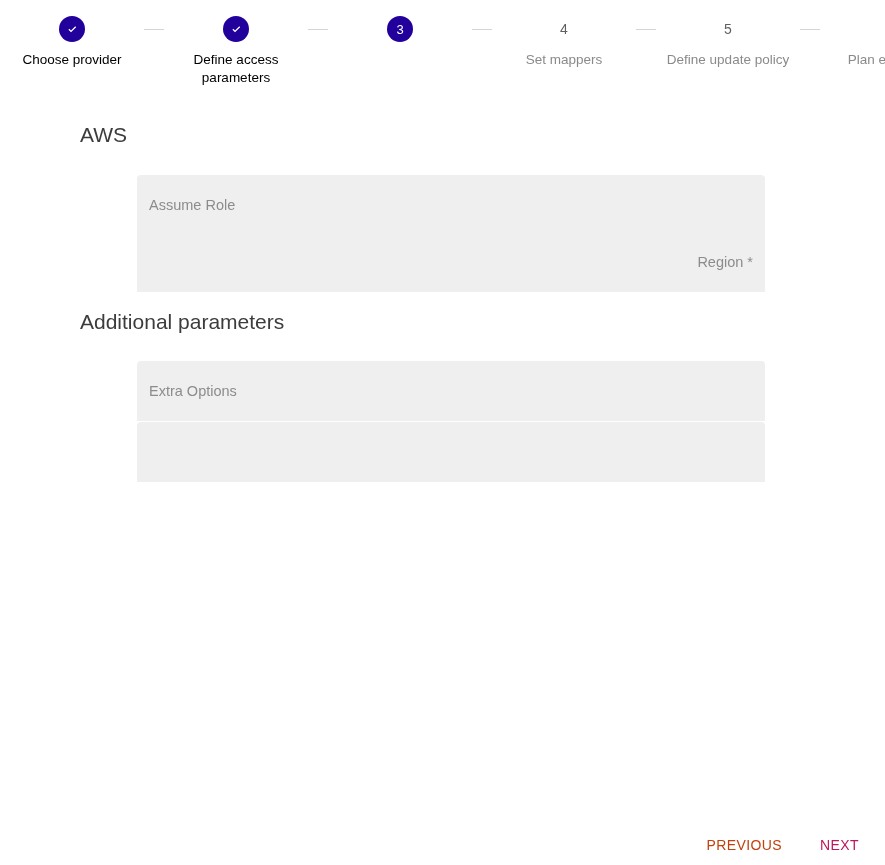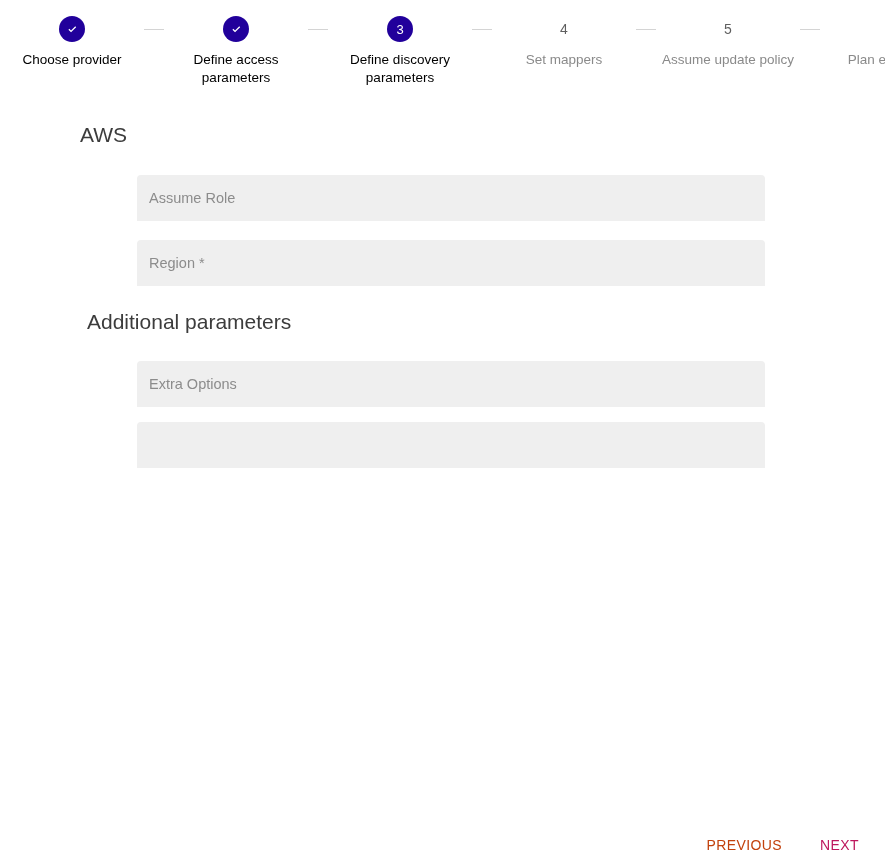--- a/index.html
+++ b/index.html
@@ -76,29 +76,29 @@
     color: #3c3c3c;
     margin: 0;
   }
   #title-aws {
     position: absolute;
     left: 80px;
     top: 123px;
   }
   #title-additional {
     position: absolute;
-    left: 87px;
+    left: 80px;
     top: 310px;
   }
 
   .field {
     position: absolute;
     left: 137px;
     width: 628px;
-    height: 46px;
+    height: 60px;
     background: #efefef;
     border-radius: 4px 4px 0 0;
     box-sizing: border-box;
     display: flex;
     flex-direction: column;
     justify-content: center;
     padding: 0 12px;
     cursor: text;
   }
   .field .placeholder {
@@ -115,21 +115,21 @@
     line-height: 14px;
   }
   .field .value {
     font-size: 15px;
     color: #1f1f1f;
     line-height: 20px;
     margin-top: 2px;
   }
 
   #field-assume-role { top: 175px; }
-  #field-region      { top: 240px; }
+  #field-region      { top: 232px; text-align: right; }
   #field-extra       { top: 361px; }
   #field-timeout     { top: 422px; }
 
   
   .footer {
     position: absolute;
     right: 18px;
     bottom: 6px;
     display: flex;
     align-items: center;
@@ -175,39 +175,38 @@
     </div>
     <div class="step-label">Define access parameters</div>
   </div>
 
   <div class="step-connector"></div>
 
   <div class="step">
     <div class="step-circle active">
       <span>3</span>
     </div>
-    <div class="step-label">Define discovery parameters</div>
   </div>
 
   <div class="step-connector"></div>
 
   <div class="step">
     <div class="step-circle todo">
       <span>4</span>
     </div>
     <div class="step-label muted">Set mappers</div>
   </div>
 
   <div class="step-connector"></div>
 
   <div class="step">
     <div class="step-circle todo">
       <span>5</span>
     </div>
-    <div class="step-label muted">Assume update policy</div>
+    <div class="step-label muted">Define update policy</div>
   </div>
 
   <div class="step-connector"></div>
 
   <div class="step">
     <div class="step-circle todo">
       
     </div>
     <div class="step-label muted">Plan execution</div>
   </div>

